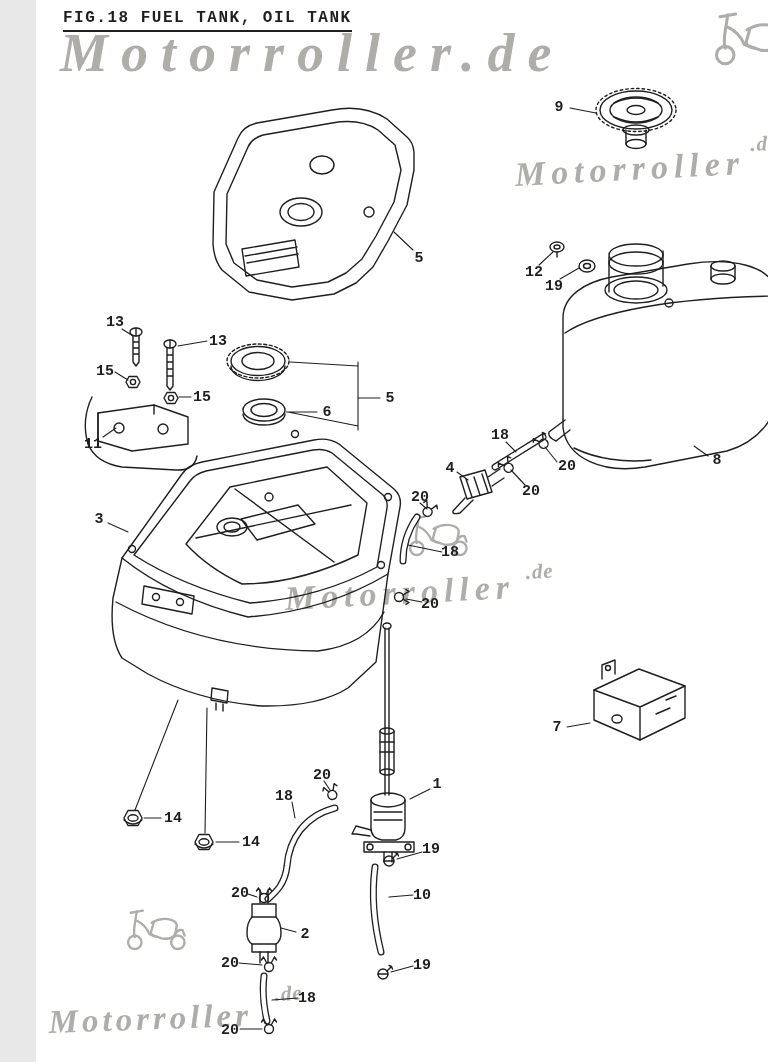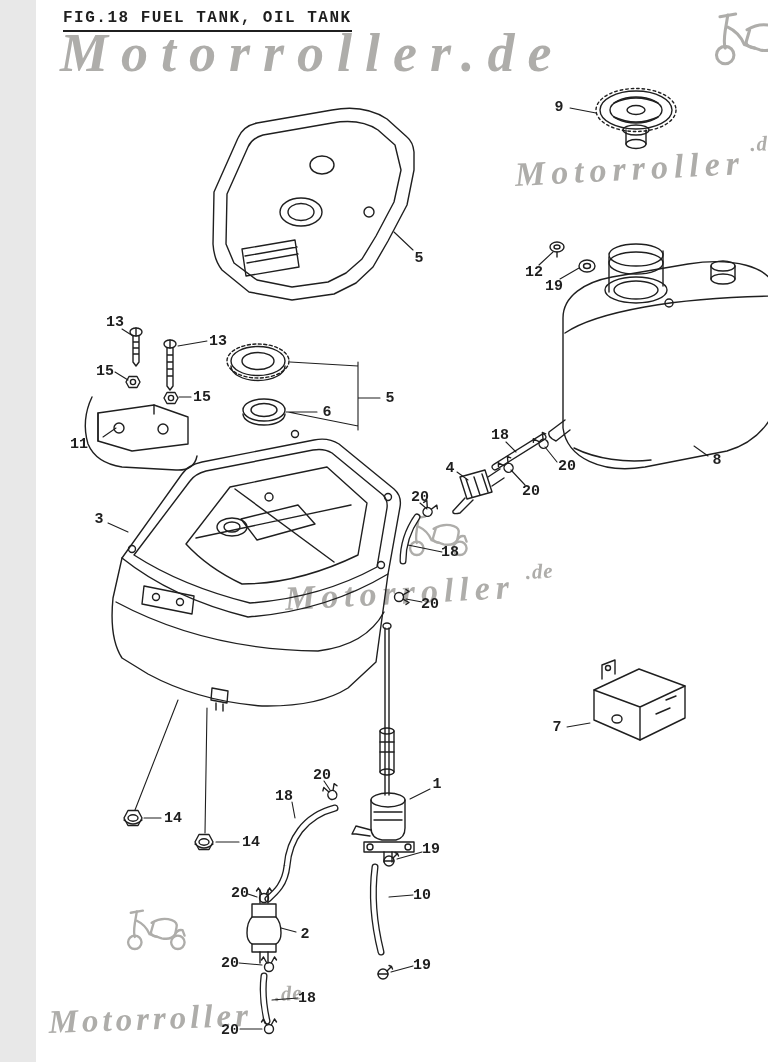--- a/index.html
+++ b/index.html
@@ -300,21 +300,21 @@
       <span class="part-label" style="left: 523px; top: 107px;">9</span>
       <span class="part-label" style="left: 383px; top: 258px;">5</span>
       <span class="part-label" style="left: 498px; top: 272px;">12</span>
       <span class="part-label" style="left: 518px; top: 286px;">19</span>
       <span class="part-label" style="left: 79px; top: 322px;">13</span>
       <span class="part-label" style="left: 182px; top: 341px;">13</span>
       <span class="part-label" style="left: 69px; top: 371px;">15</span>
       <span class="part-label" style="left: 166px; top: 397px;">15</span>
       <span class="part-label" style="left: 354px; top: 398px;">5</span>
       <span class="part-label" style="left: 291px; top: 412px;">6</span>
-      <span class="part-label" style="left: 43px; top: 444px;">11</span>
+      <span class="part-label" style="left: 57px; top: 444px;">11</span>
       <span class="part-label" style="left: 464px; top: 435px;">18</span>
       <span class="part-label" style="left: 414px; top: 468px;">4</span>
       <span class="part-label" style="left: 531px; top: 466px;">20</span>
       <span class="part-label" style="left: 495px; top: 491px;">20</span>
       <span class="part-label" style="left: 681px; top: 460px;">8</span>
       <span class="part-label" style="left: 384px; top: 497px;">20</span>
       <span class="part-label" style="left: 414px; top: 552px;">18</span>
       <span class="part-label" style="left: 394px; top: 604px;">20</span>
       <span class="part-label" style="left: 63px; top: 519px;">3</span>
       <span class="part-label" style="left: 521px; top: 727px;">7</span>

